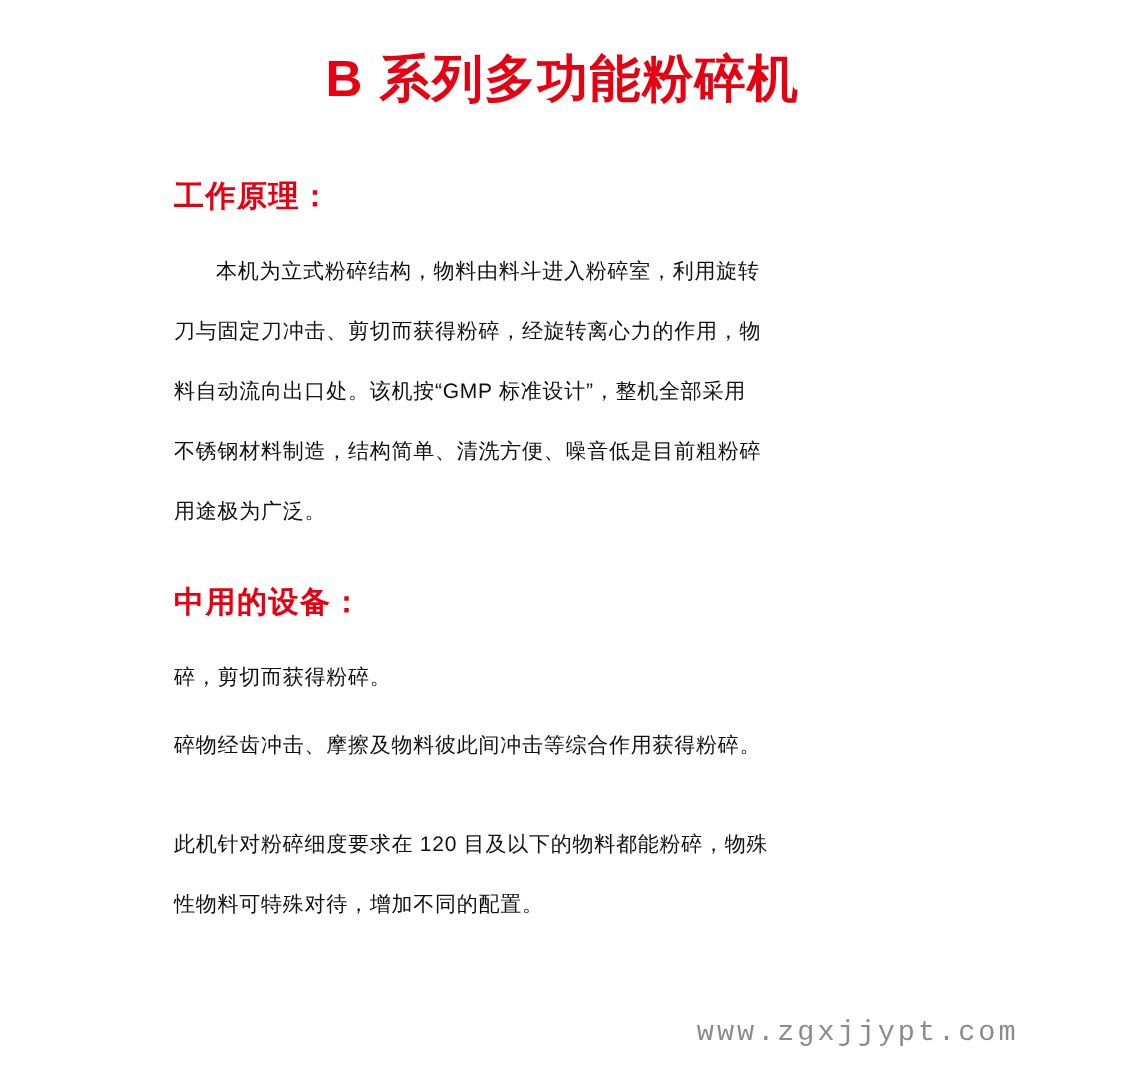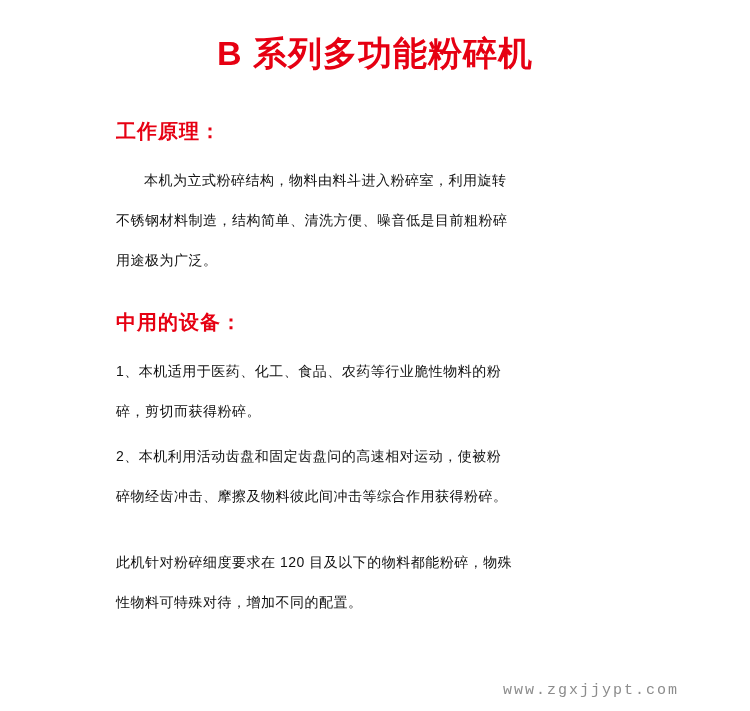--- a/index.html
+++ b/index.html
@@ -48,49 +48,49 @@
   }
   .para .line { white-space: nowrap; }
   .line.indent { text-indent: 2em; }
   .list-item + .list-item { margin-top: 5px; }
   .closing { margin-top: 26px; }
   .watermark {
     position: absolute;
     right: 27px;
     bottom: 12px;
     font-family: "Liberation Mono", "DejaVu Sans Mono", monospace;
-    font-size: 15px;
+    font-size: 19px;
     letter-spacing: 2px;
     color: var(--watermark-gray);
   }
 </style>
 </head>
 <body>
 
 <div class="page">
 
   <h1 class="title">B 系列多功能粉碎机</h1>
 
   <h2 class="section-heading heading-working">工作原理：</h2>
 
   <div class="para">
     <div class="line indent">本机为立式粉碎结构，物料由料斗进入粉碎室，利用旋转</div>
+    <div class="line">刀与固定刀冲击、剪切而获得粉碎，经旋转离心力的作用，物</div>
+    <div class="line">料自动流向出口处。该机按“GMP 标准设计”，整机全部采用</div>
     <div class="line">不锈钢材料制造，结构简单、清洗方便、噪音低是目前粗粉碎</div>
     <div class="line">用途极为广泛。</div>
   </div>
 
   <h2 class="section-heading heading-scope">中用的设备：</h2>
 
   <div class="para">
     <div class="list-item">
-      <div class="line">1、本机适用于医药、化工、食品、农药等行业脆性物料的粉</div>
       <div class="line">碎，剪切而获得粉碎。</div>
     </div>
     <div class="list-item">
-      <div class="line">2、本机利用活动齿盘和固定齿盘问的高速相对运动，使被粉</div>
       <div class="line">碎物经齿冲击、摩擦及物料彼此间冲击等综合作用获得粉碎。</div>
     </div>
   </div>
 
   <div class="para closing">
     <div class="line">此机针对粉碎细度要求在 120 目及以下的物料都能粉碎，物殊</div>
     <div class="line">性物料可特殊对待，增加不同的配置。</div>
   </div>
 
   <div class="watermark">www.zgxjjypt.com</div>

